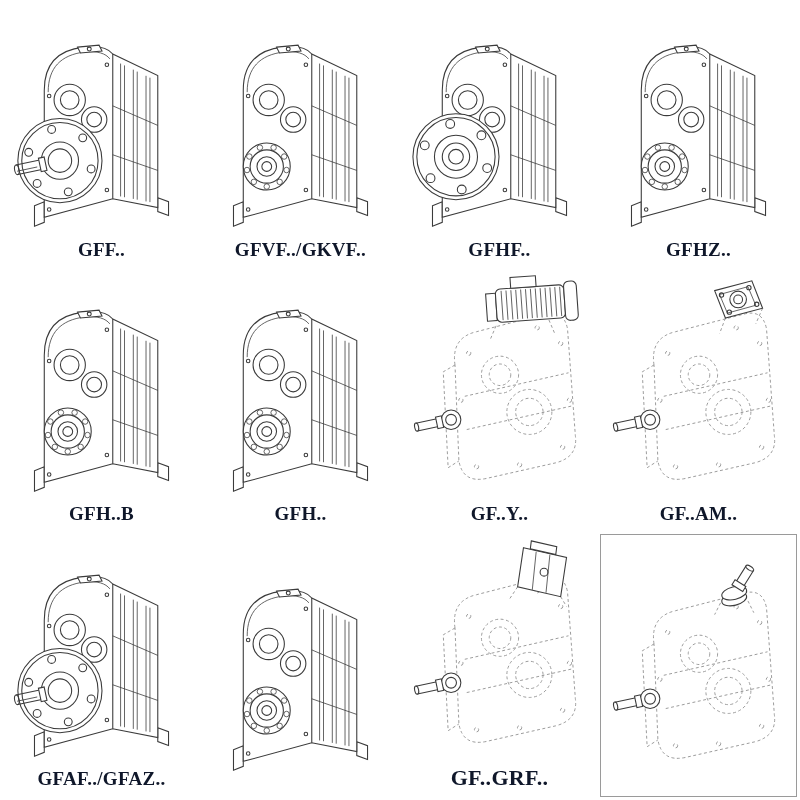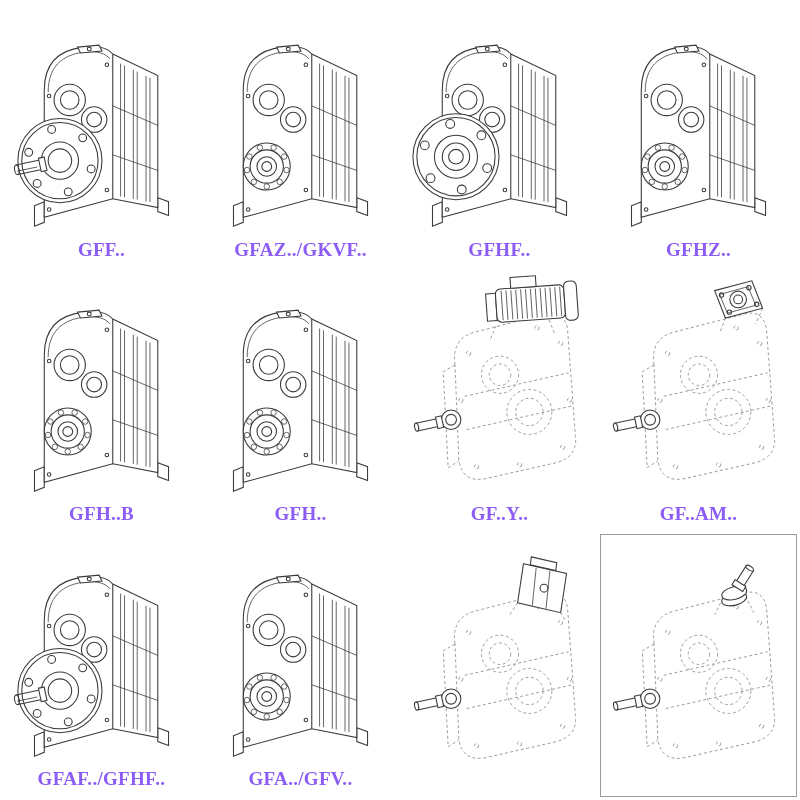--- a/index.html
+++ b/index.html
@@ -2,21 +2,21 @@
 <html><head>
 <meta charset="utf-8">
 <style>
   html,body{margin:0;padding:0;background:#fff;}
   .page{width:800px;height:800px;background:#ffffff;box-sizing:border-box;padding:4px 2px 2px 2px;font-family:"Liberation Serif",serif;}
   .grid{display:grid;grid-template-columns:repeat(4,1fr);grid-template-rows:repeat(3,1fr);width:100%;height:100%;}
   .cell{margin:0;display:flex;flex-direction:column;align-items:center;justify-content:flex-end;overflow:hidden;}
   .cell.boxed{outline:1px solid #9a9a9a;outline-offset:-2px;}
   .fig{flex:1 1 auto;width:100%;display:flex;align-items:center;justify-content:center;min-height:0;}
   .fig svg{display:block;}
-  .label{font-weight:bold;font-size:19px;color:#8b5cf6;letter-spacing:0.3px;padding:0 0 8px 0;line-height:1.1;}
+  .label{font-weight:bold;font-size:19px;color:#0f172a;letter-spacing:0.3px;padding:0 0 8px 0;line-height:1.1;}
   .cell.lg .label{font-size:22px;}
 </style>
 </head>
 <body>
 
 <div class="page">
   <div class="grid">
 
     <figure class="cell">
       <div class="fig">
@@ -97,21 +97,21 @@
             <circle cx="46.8" cy="177.7" r="2.8" fill="none" stroke="#3b3b3b" stroke-width="0.8"></circle>
             <circle cx="39.8" cy="165.6" r="2.8" fill="none" stroke="#3b3b3b" stroke-width="0.8"></circle>
             <circle cx="42.2" cy="151.8" r="2.8" fill="none" stroke="#3b3b3b" stroke-width="0.8"></circle>
             <circle cx="53.0" cy="142.7" r="2.8" fill="none" stroke="#3b3b3b" stroke-width="0.8"></circle>
             <circle cx="67.0" cy="142.7" r="2.8" fill="none" stroke="#3b3b3b" stroke-width="0.8"></circle>
             <circle cx="77.8" cy="151.8" r="2.8" fill="none" stroke="#3b3b3b" stroke-width="0.8"></circle>
             <circle cx="60" cy="162" r="10" fill="#fff" stroke="#3b3b3b" stroke-width="1.1"></circle>
             <circle cx="60" cy="162" r="5" fill="none" stroke="#3b3b3b" stroke-width="1.1"></circle>
           </svg>
         </div>
-      <figcaption class="label">GFAZ../GKVF..</figcaption>
+      <figcaption class="label">GFVF../GKVF..</figcaption>
     </figure>
 
     <figure class="cell">
       <div class="fig">
           <svg width="186" height="227" viewBox="0 0 190 232">
             <path d="M26,202 L36,198 L36,219 L26,223 Z" fill="#fff" stroke="#3b3b3b" stroke-width="1.1"></path>
             <path d="M152,194 L163,198 L163,212 L152,208 Z" fill="#fff" stroke="#3b3b3b" stroke-width="1.1"></path>
             <path d="M36,214 L36,84 C36,57 50,43 76,40 C92,38 101,41 106,47 L152,69 L152,204 L106,195 Z" fill="#fff" stroke="#3b3b3b" stroke-width="1.1"></path>
             <path d="M106,47 L106,195" fill="none" stroke="#3b3b3b" stroke-width="1.1"></path>
             <path d="M40,86 C40,61 53,48 77,45 C90,43.5 99,46.5 103,52" fill="none" stroke="#3b3b3b" stroke-width="0.8"></path>
@@ -402,21 +402,21 @@
             <circle cx="52" cy="156" r="19" fill="#fff" stroke="#3b3b3b" stroke-width="1.1"></circle>
             <circle cx="52" cy="156" r="12" fill="none" stroke="#3b3b3b" stroke-width="1.1"></circle>
             <g transform="translate(52,156) rotate(168)">
               <path d="M15,-5 L45,-5 M15,5 L45,5" fill="none" stroke="#3b3b3b" stroke-width="1.1"></path>
               <ellipse cx="45" cy="0" rx="2.3" ry="5" fill="none" stroke="#3b3b3b" stroke-width="1.1"></ellipse>
               <path d="M15,-7 L21,-7 L21,7 L15,7 Z" fill="#fff" stroke="#3b3b3b" stroke-width="1.1"></path>
               <path d="M24,-1.5 L45,-1.5" fill="none" stroke="#3b3b3b" stroke-width="0.8"></path>
             </g>
           </svg>
         </div>
-      <figcaption class="label">GFAF../GFHF..</figcaption>
+      <figcaption class="label">GFAF../GFAZ..</figcaption>
     </figure>
 
     <figure class="cell">
       <div class="fig">
           <svg width="186" height="227" viewBox="0 0 190 232">
             <path d="M26,202 L36,198 L36,219 L26,223 Z" fill="#fff" stroke="#3b3b3b" stroke-width="1.1"></path>
             <path d="M152,194 L163,198 L163,212 L152,208 Z" fill="#fff" stroke="#3b3b3b" stroke-width="1.1"></path>
             <path d="M36,214 L36,84 C36,57 50,43 76,40 C92,38 101,41 106,47 L152,69 L152,204 L106,195 Z" fill="#fff" stroke="#3b3b3b" stroke-width="1.1"></path>
             <path d="M106,47 L106,195" fill="none" stroke="#3b3b3b" stroke-width="1.1"></path>
             <path d="M40,86 C40,61 53,48 77,45 C90,43.5 99,46.5 103,52" fill="none" stroke="#3b3b3b" stroke-width="0.8"></path>
@@ -445,21 +445,20 @@
             <circle cx="46.8" cy="177.7" r="2.8" fill="none" stroke="#3b3b3b" stroke-width="0.8"></circle>
             <circle cx="39.8" cy="165.6" r="2.8" fill="none" stroke="#3b3b3b" stroke-width="0.8"></circle>
             <circle cx="42.2" cy="151.8" r="2.8" fill="none" stroke="#3b3b3b" stroke-width="0.8"></circle>
             <circle cx="53.0" cy="142.7" r="2.8" fill="none" stroke="#3b3b3b" stroke-width="0.8"></circle>
             <circle cx="67.0" cy="142.7" r="2.8" fill="none" stroke="#3b3b3b" stroke-width="0.8"></circle>
             <circle cx="77.8" cy="151.8" r="2.8" fill="none" stroke="#3b3b3b" stroke-width="0.8"></circle>
             <circle cx="60" cy="162" r="10" fill="#fff" stroke="#3b3b3b" stroke-width="1.1"></circle>
             <circle cx="60" cy="162" r="5" fill="none" stroke="#3b3b3b" stroke-width="1.1"></circle>
           </svg>
         </div>
-      <figcaption class="label">GFA../GFV..</figcaption>
     </figure>
 
     <figure class="cell lg">
       <div class="fig">
           <svg width="196" height="227" viewBox="0 0 200 232">
             <path d="M54,94 Q50,66 76,60 L146,42 Q165,37 169,57 L177,166 Q180,188 157,194 L86,210 Q62,215 58,192 Z" fill="none" stroke="#9a9a9a" stroke-width="1" stroke-dasharray="3,2.6"></path>
             <path d="M54,94 L42,101 L47,199 L58,192" fill="none" stroke="#9a9a9a" stroke-width="1" stroke-dasharray="3,2.6"></path>
             <circle cx="100" cy="104" r="19" fill="none" stroke="#9a9a9a" stroke-width="1" stroke-dasharray="3,2.6"></circle>
             <circle cx="100" cy="104" r="11" fill="none" stroke="#9a9a9a" stroke-width="1" stroke-dasharray="3,2.6"></circle>
             <circle cx="130" cy="142" r="23" fill="none" stroke="#9a9a9a" stroke-width="1" stroke-dasharray="3,2.6"></circle>
@@ -480,20 +479,21 @@
               <ellipse cx="36" cy="0" rx="2" ry="4.3" fill="none" stroke="#3b3b3b" stroke-width="1.1"></ellipse>
               <path d="M9,-6 L15,-6 L15,6 L9,6 Z" fill="#fff" stroke="#3b3b3b" stroke-width="1.1"></path>
             </g>
             <path d="M118,52 L110,64 M162,62 L168,72" fill="none" stroke="#9a9a9a" stroke-width="1" stroke-dasharray="3,2.6"></path>
             <path d="M124,12 L168,22 L162,62 L118,52 Z" fill="#fff" stroke="#3b3b3b" stroke-width="1.1"></path>
             <path d="M132,5 L158,11 L157,19 L131,13 Z" fill="#fff" stroke="#3b3b3b" stroke-width="1.1"></path>
             <path d="M137,16 L133,55 M151,19 L147,58" fill="none" stroke="#3b3b3b" stroke-width="0.8"></path>
             <circle cx="145" cy="37" r="4" fill="none" stroke="#3b3b3b" stroke-width="1.1"></circle>
           </svg>
         </div>
+      <figcaption class="label">GF..GRF..</figcaption>
     </figure>
 
     <figure class="cell lg boxed">
       <div class="fig">
           <svg width="196" height="227" viewBox="0 0 200 232">
             <path d="M54,94 Q50,66 76,60 L146,42 Q165,37 169,57 L177,166 Q180,188 157,194 L86,210 Q62,215 58,192 Z" fill="none" stroke="#9a9a9a" stroke-width="1" stroke-dasharray="3,2.6"></path>
             <path d="M54,94 L42,101 L47,199 L58,192" fill="none" stroke="#9a9a9a" stroke-width="1" stroke-dasharray="3,2.6"></path>
             <circle cx="100" cy="104" r="19" fill="none" stroke="#9a9a9a" stroke-width="1" stroke-dasharray="3,2.6"></circle>
             <circle cx="100" cy="104" r="11" fill="none" stroke="#9a9a9a" stroke-width="1" stroke-dasharray="3,2.6"></circle>
             <circle cx="130" cy="142" r="23" fill="none" stroke="#9a9a9a" stroke-width="1" stroke-dasharray="3,2.6"></circle>

